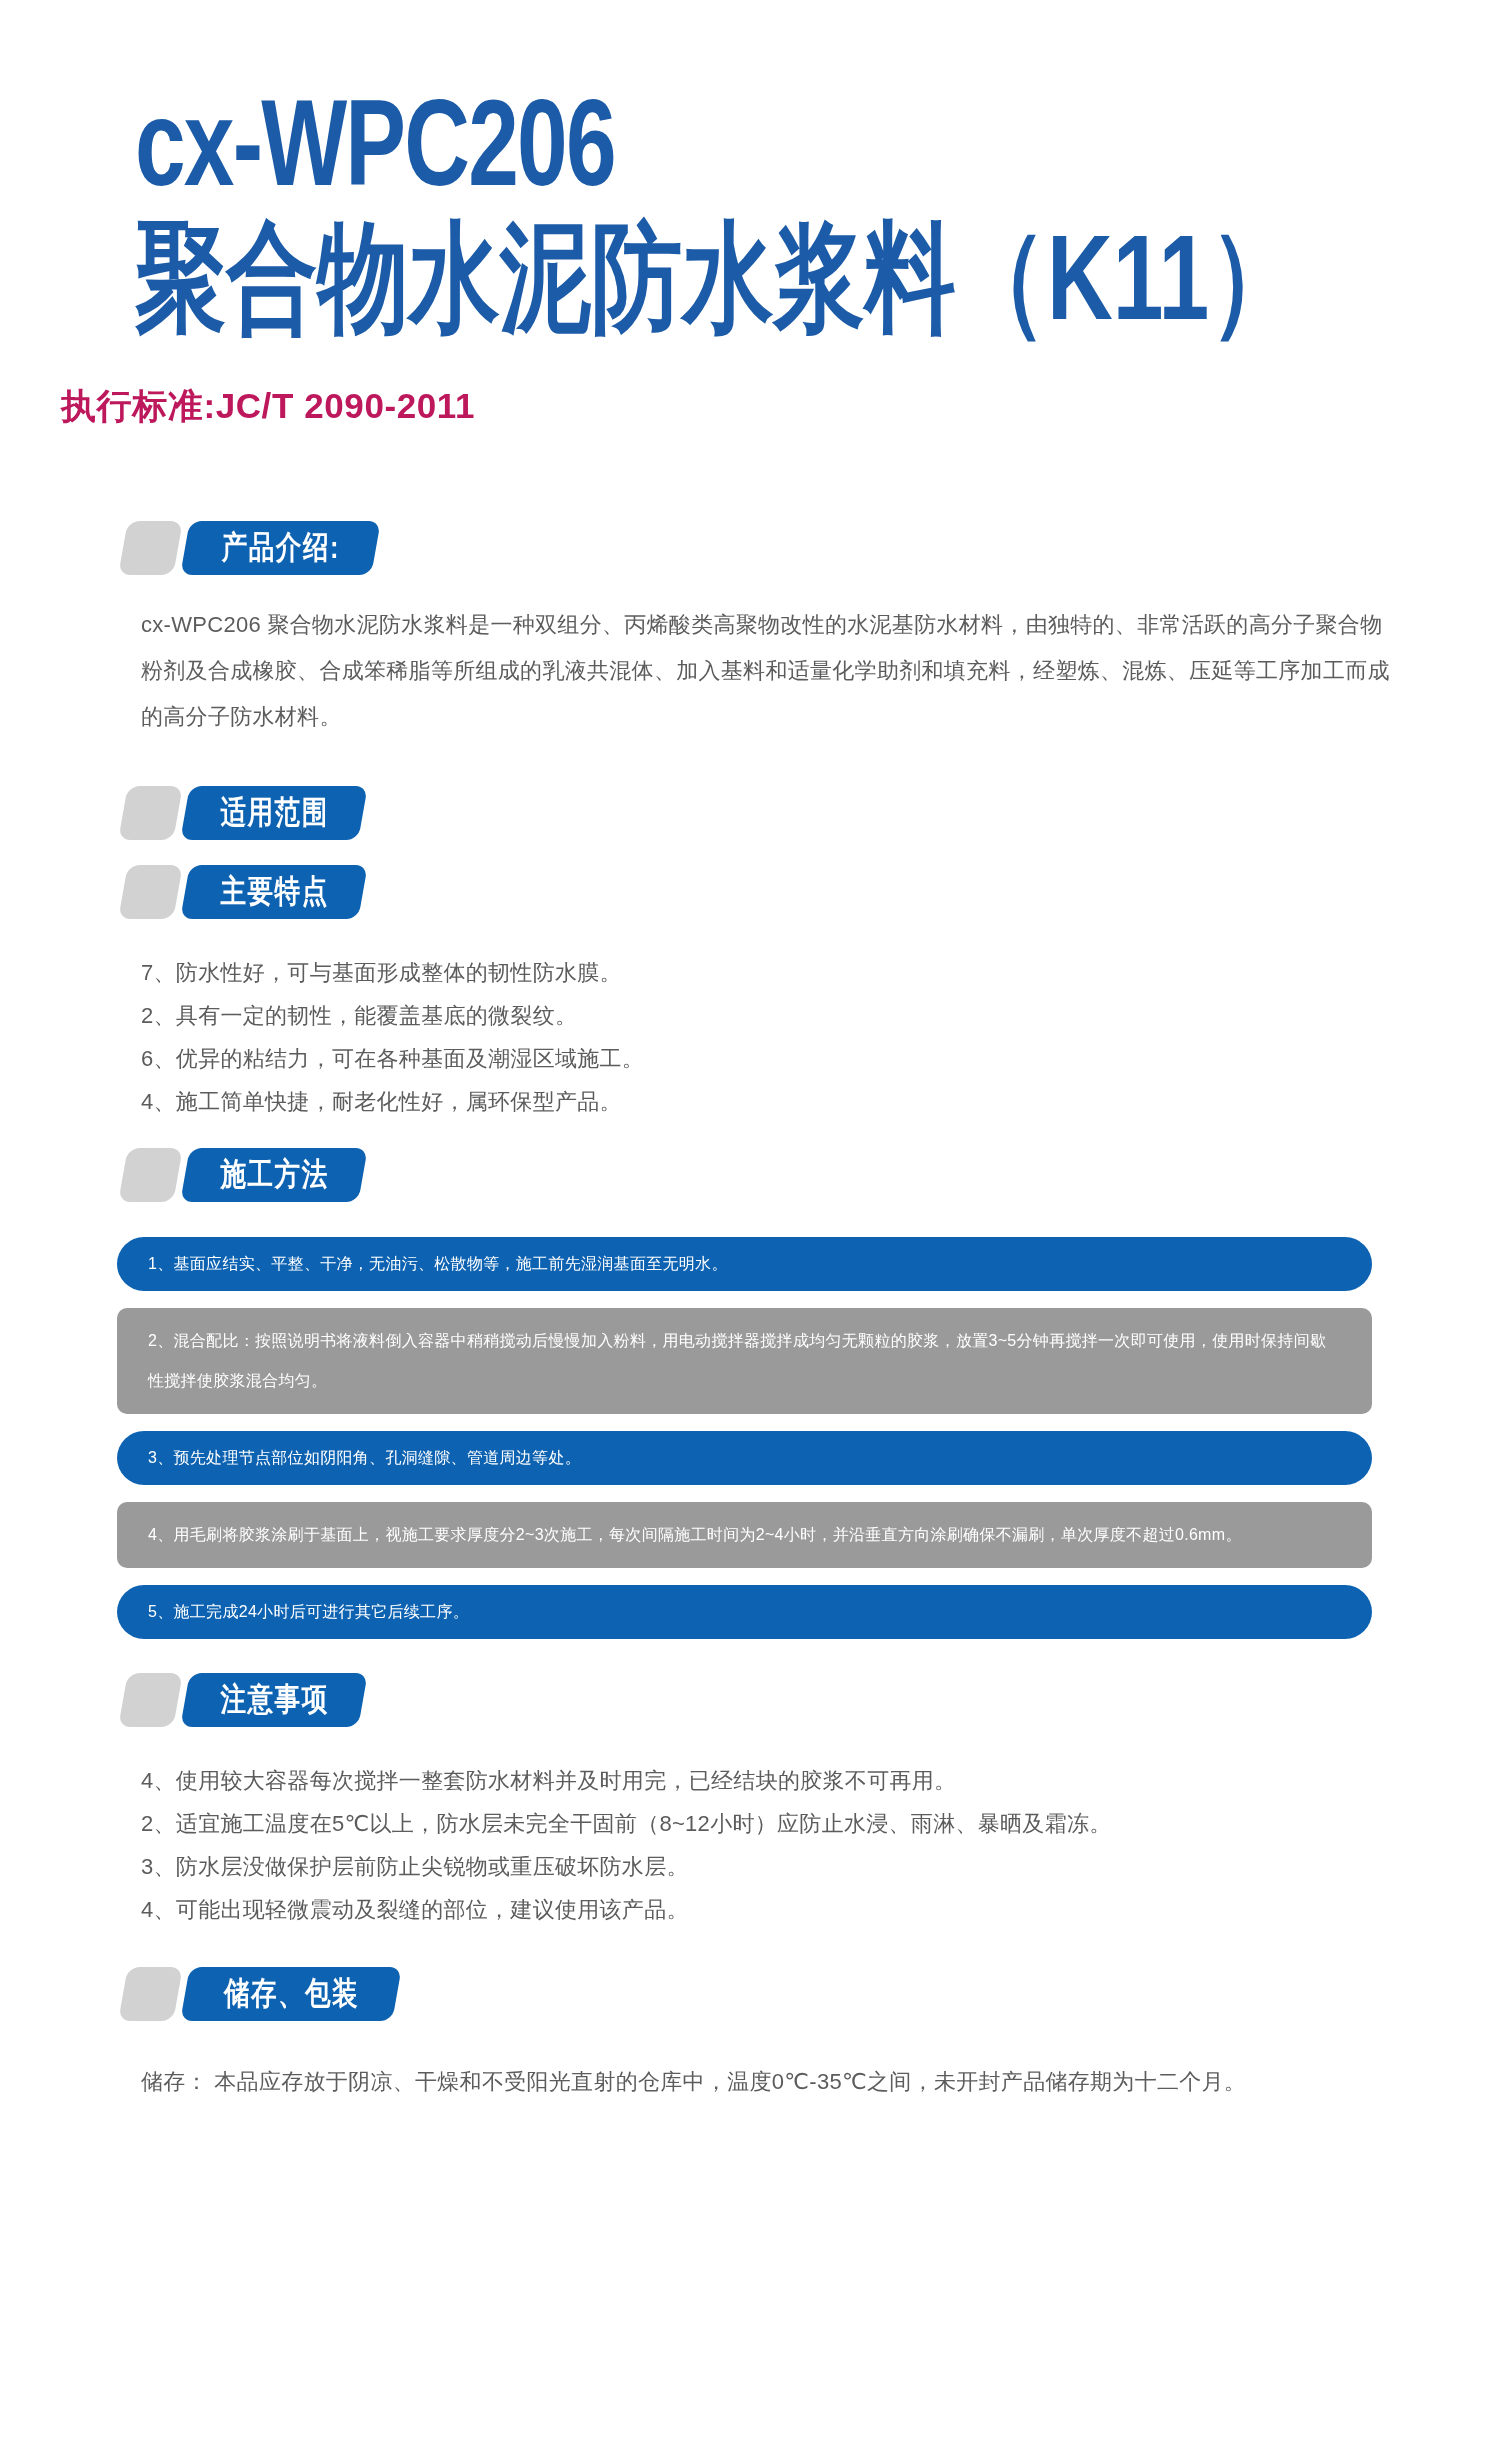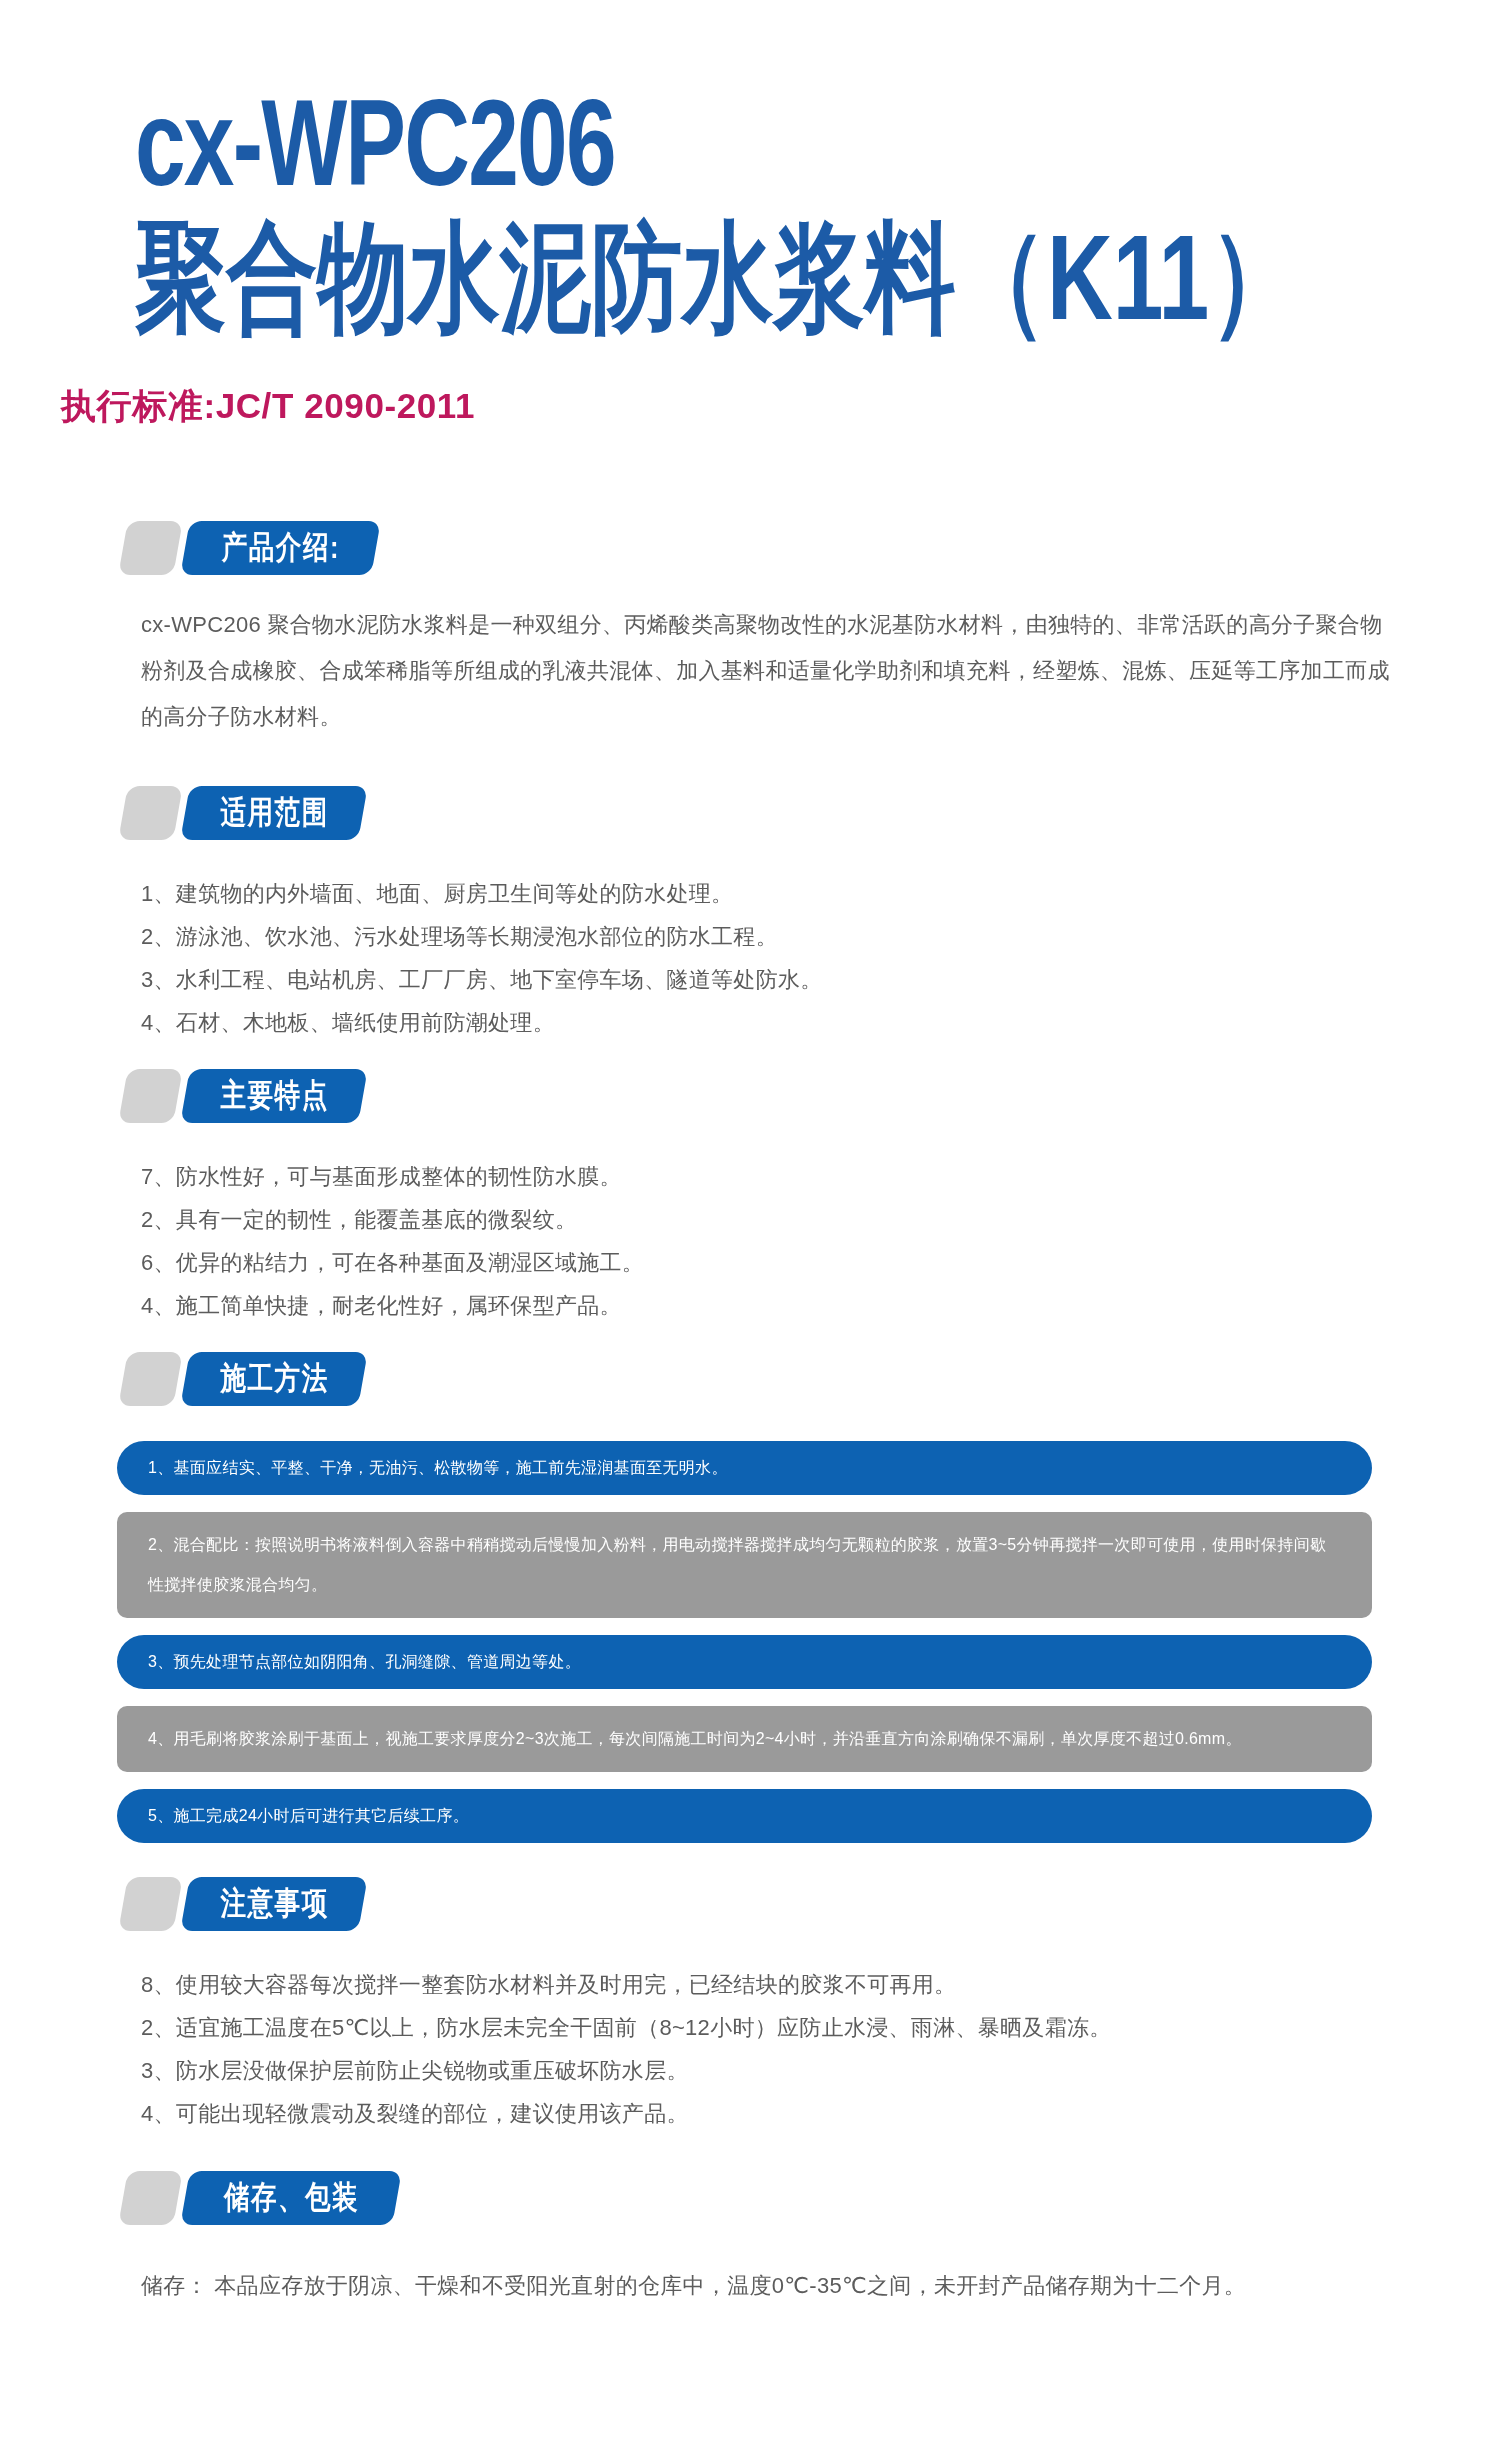--- a/index.html
+++ b/index.html
@@ -94,26 +94,20 @@
     <p class="para">cx-WPC206  聚合物水泥防水浆料是一种双组分、丙烯酸类高聚物改性的水泥基防水材料，由独特的、非常活跃的高分子聚合物粉剂及合成橡胶、合成笨稀脂等所组成的乳液共混体、加入基料和适量化学助剂和填充料，经塑炼、混炼、压延等工序加工而成的高分子防水材料。</p>
   </section>
 
   <section class="sec sec-scope">
     <div class="badge-row">
       <span class="badge-accent"></span>
       <span class="badge-pill">
         <span class="badge-label">适用范围</span>
       </span>
     </div>
-    <ul class="plain-list">
-      <li>1、建筑物的内外墙面、地面、厨房卫生间等处的防水处理。</li>
-      <li>2、游泳池、饮水池、污水处理场等长期浸泡水部位的防水工程。</li>
-      <li>3、水利工程、电站机房、工厂厂房、地下室停车场、隧道等处防水。</li>
-      <li>4、石材、木地板、墙纸使用前防潮处理。</li>
-    </ul>
   </section>
 
   <section class="sec sec-features">
     <div class="badge-row">
       <span class="badge-accent"></span>
       <span class="badge-pill">
         <span class="badge-label">主要特点</span>
       </span>
     </div>
     <ul class="plain-list">
@@ -141,21 +135,21 @@
   </section>
 
   <section class="sec sec-notes">
     <div class="badge-row">
       <span class="badge-accent"></span>
       <span class="badge-pill">
         <span class="badge-label">注意事项</span>
       </span>
     </div>
     <ul class="plain-list">
-      <li>8、使用较大容器每次搅拌一整套防水材料并及时用完，已经结块的胶浆不可再用。</li>
+      <li>4、使用较大容器每次搅拌一整套防水材料并及时用完，已经结块的胶浆不可再用。</li>
       <li>2、适宜施工温度在5℃以上，防水层未完全干固前（8~12小时）应防止水浸、雨淋、暴晒及霜冻。</li>
       <li>3、防水层没做保护层前防止尖锐物或重压破坏防水层。</li>
       <li>4、可能出现轻微震动及裂缝的部位，建议使用该产品。</li>
     </ul>
   </section>
 
   <section class="sec sec-storage">
     <div class="badge-row">
       <span class="badge-accent"></span>
       <span class="badge-pill">

